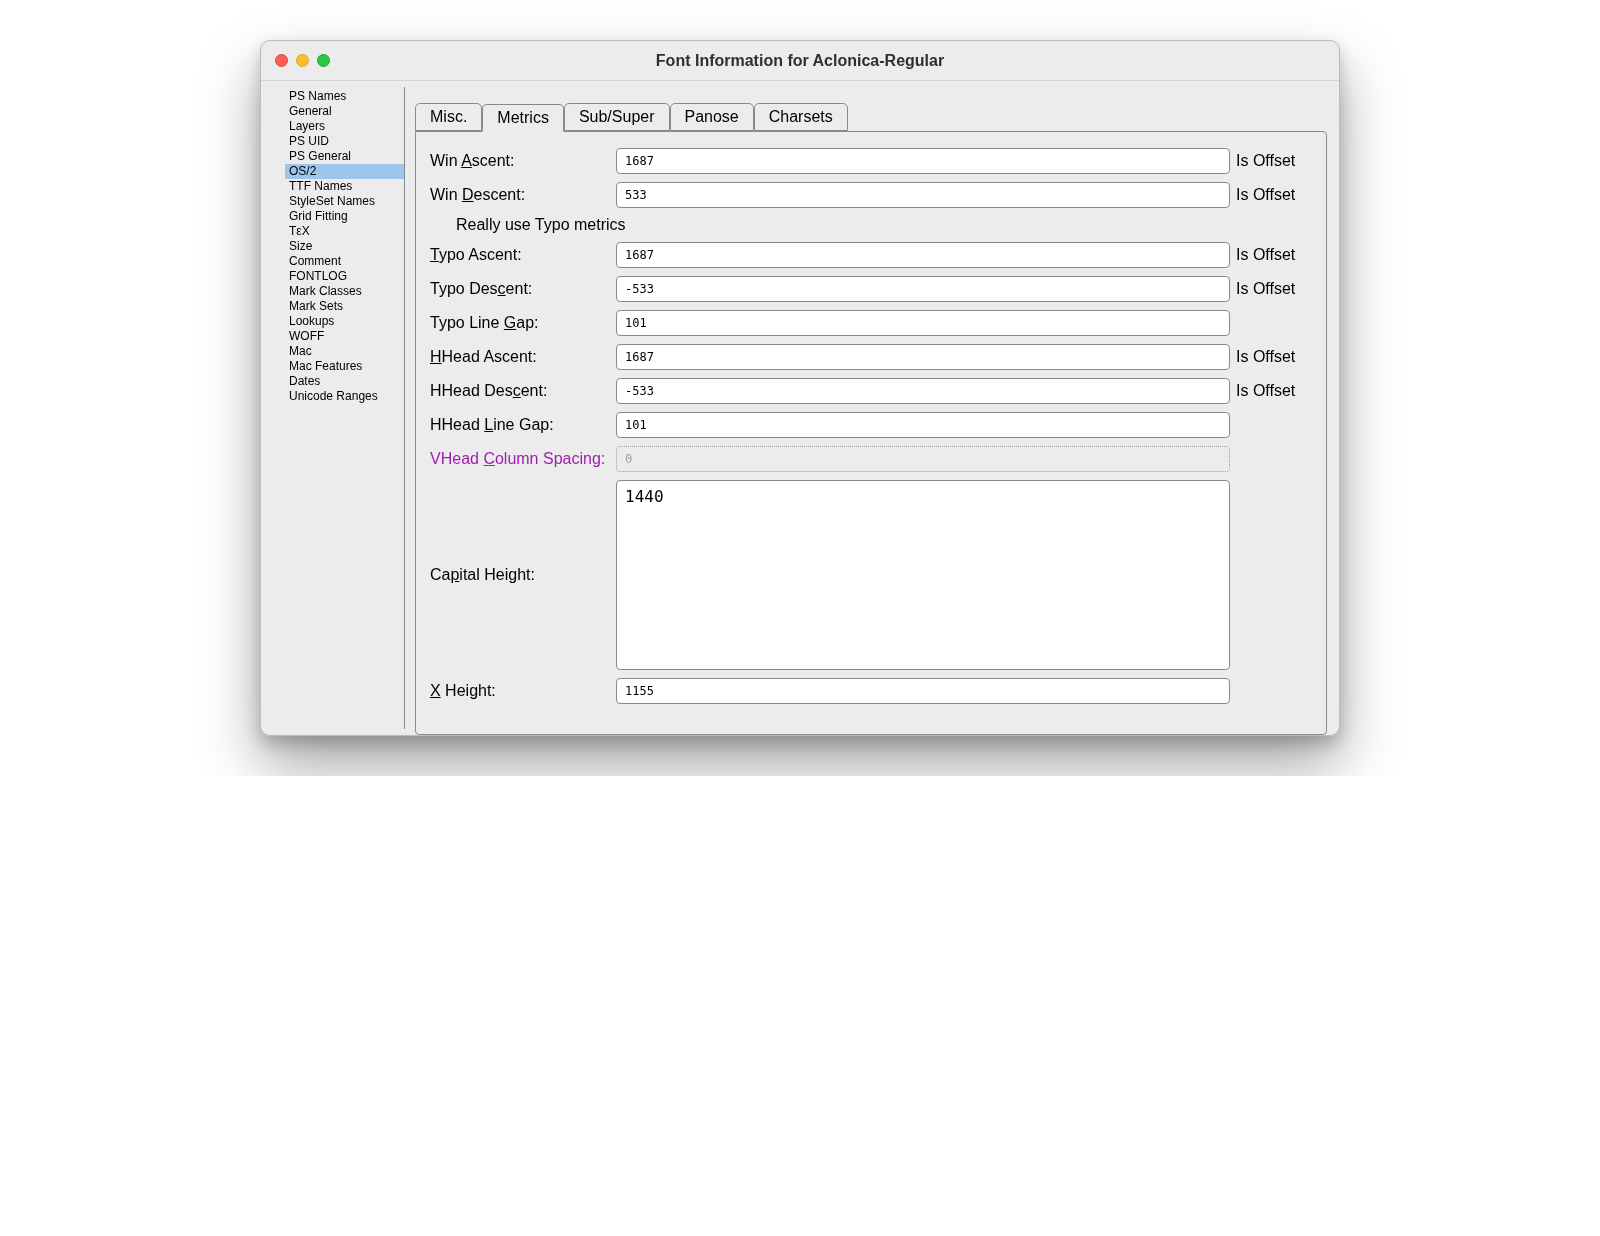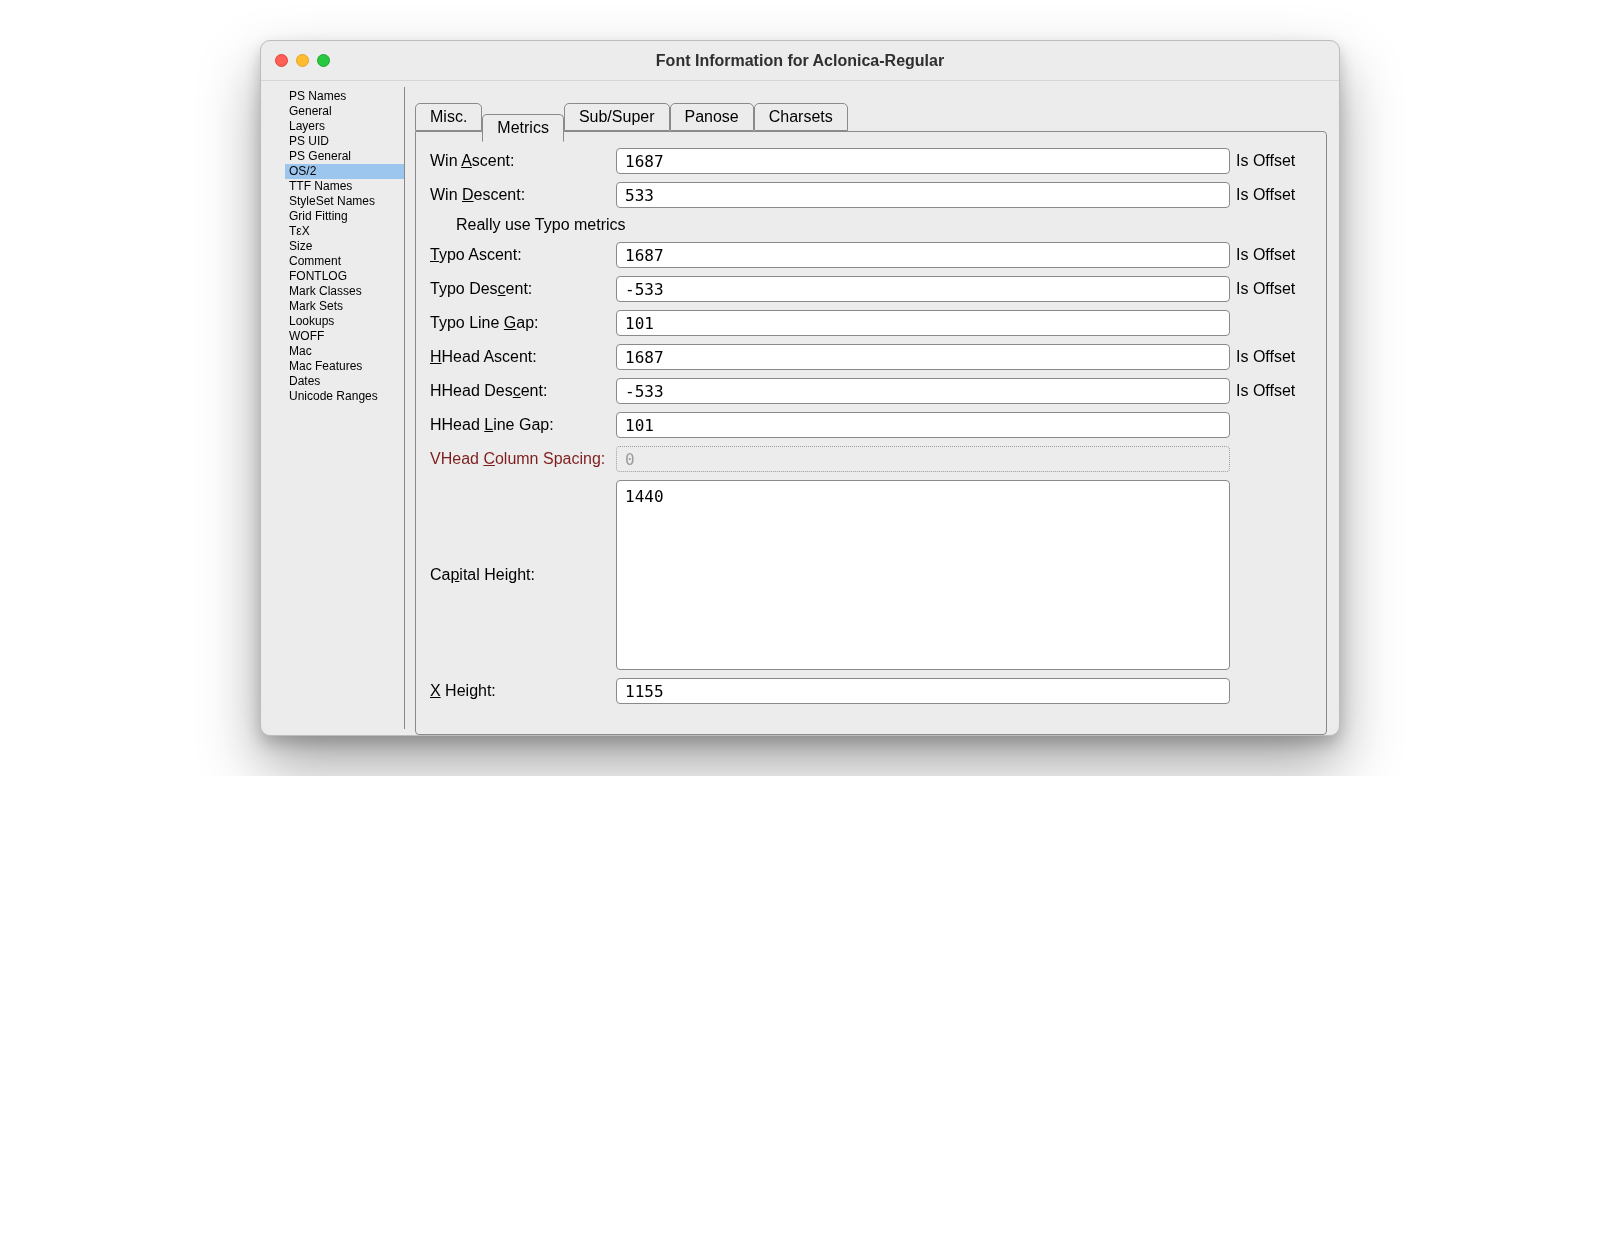--- a/index.html
+++ b/index.html
@@ -62,21 +62,21 @@
   .tabs { display: flex; align-items: flex-end; }
   .tab {
     padding: 4px 14px;
     border: 1px solid #8a8a8a;
     border-bottom: none;
     border-top-left-radius: 5px;
     border-top-right-radius: 5px;
     background: #ececec;
     margin-right: 0;
     position: relative;
-    top: 11px;
+    top: 1px;
     font-size: 16px;
     cursor: default;
   }
   .tab.inactive { background: #ececec; border-bottom: 1px solid #8a8a8a; top: 0; margin-top: 12px; }
   .tab.active { background: #ececec; border-bottom: 1px solid #ececec; z-index: 2; }
   .tabpanel {
     border: 1px solid #8a8a8a;
     border-radius: 4px;
     border-top-left-radius: 0;
     padding: 16px 14px 18px 14px;
@@ -86,27 +86,27 @@
     display: flex;
     align-items: center;
     margin-bottom: 8px;
     gap: 6px;
   }
   .lab {
     width: 180px;
     font-size: 16px;
     white-space: nowrap;
   }
-  .lab.disabled { color: #7f1d1d; }
+  .lab.disabled { color: #a21caf; }
   .tx {
     flex: 1;
     height: 26px;
     padding: 2px 8px;
     font-family: ui-monospace, "SF Mono", Menlo, Consolas, monospace;
-    font-size: 16px;
+    font-size: 12px;
     border: 1px solid #8a8a8a;
     border-radius: 4px;
     background: #fff;
   }
   .tx.disabled {
     background: #ececec;
     border: 1px dotted #9b9b9b;
     color: #9b9b9b;
   }
   .off {

